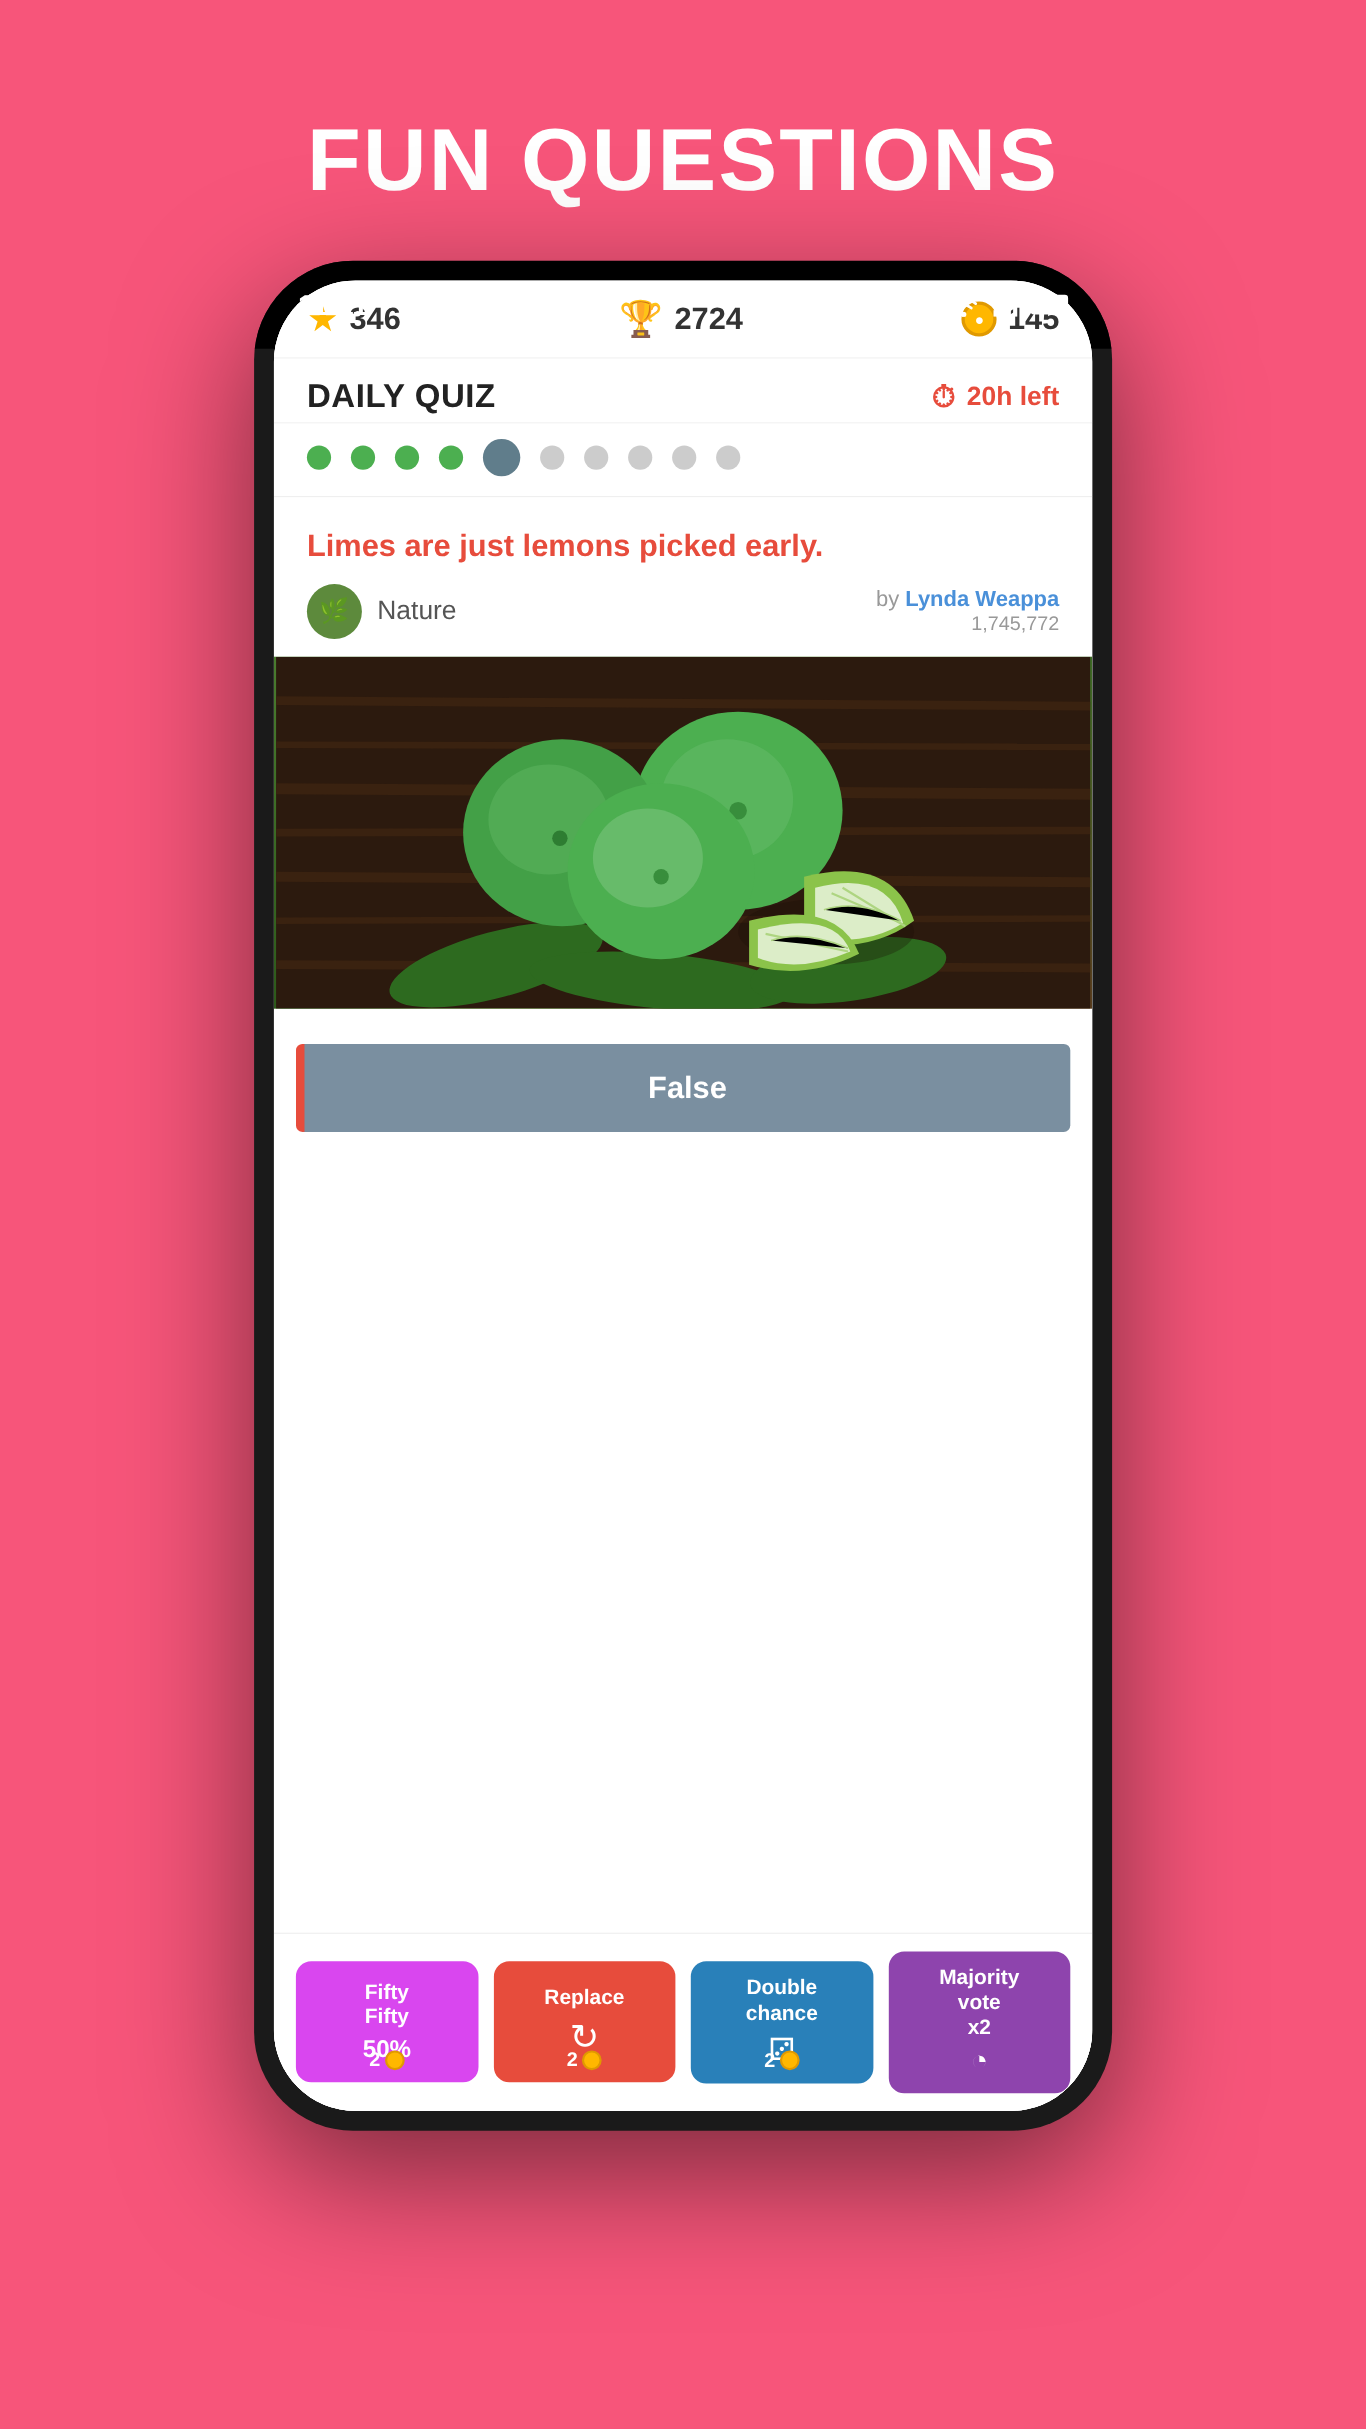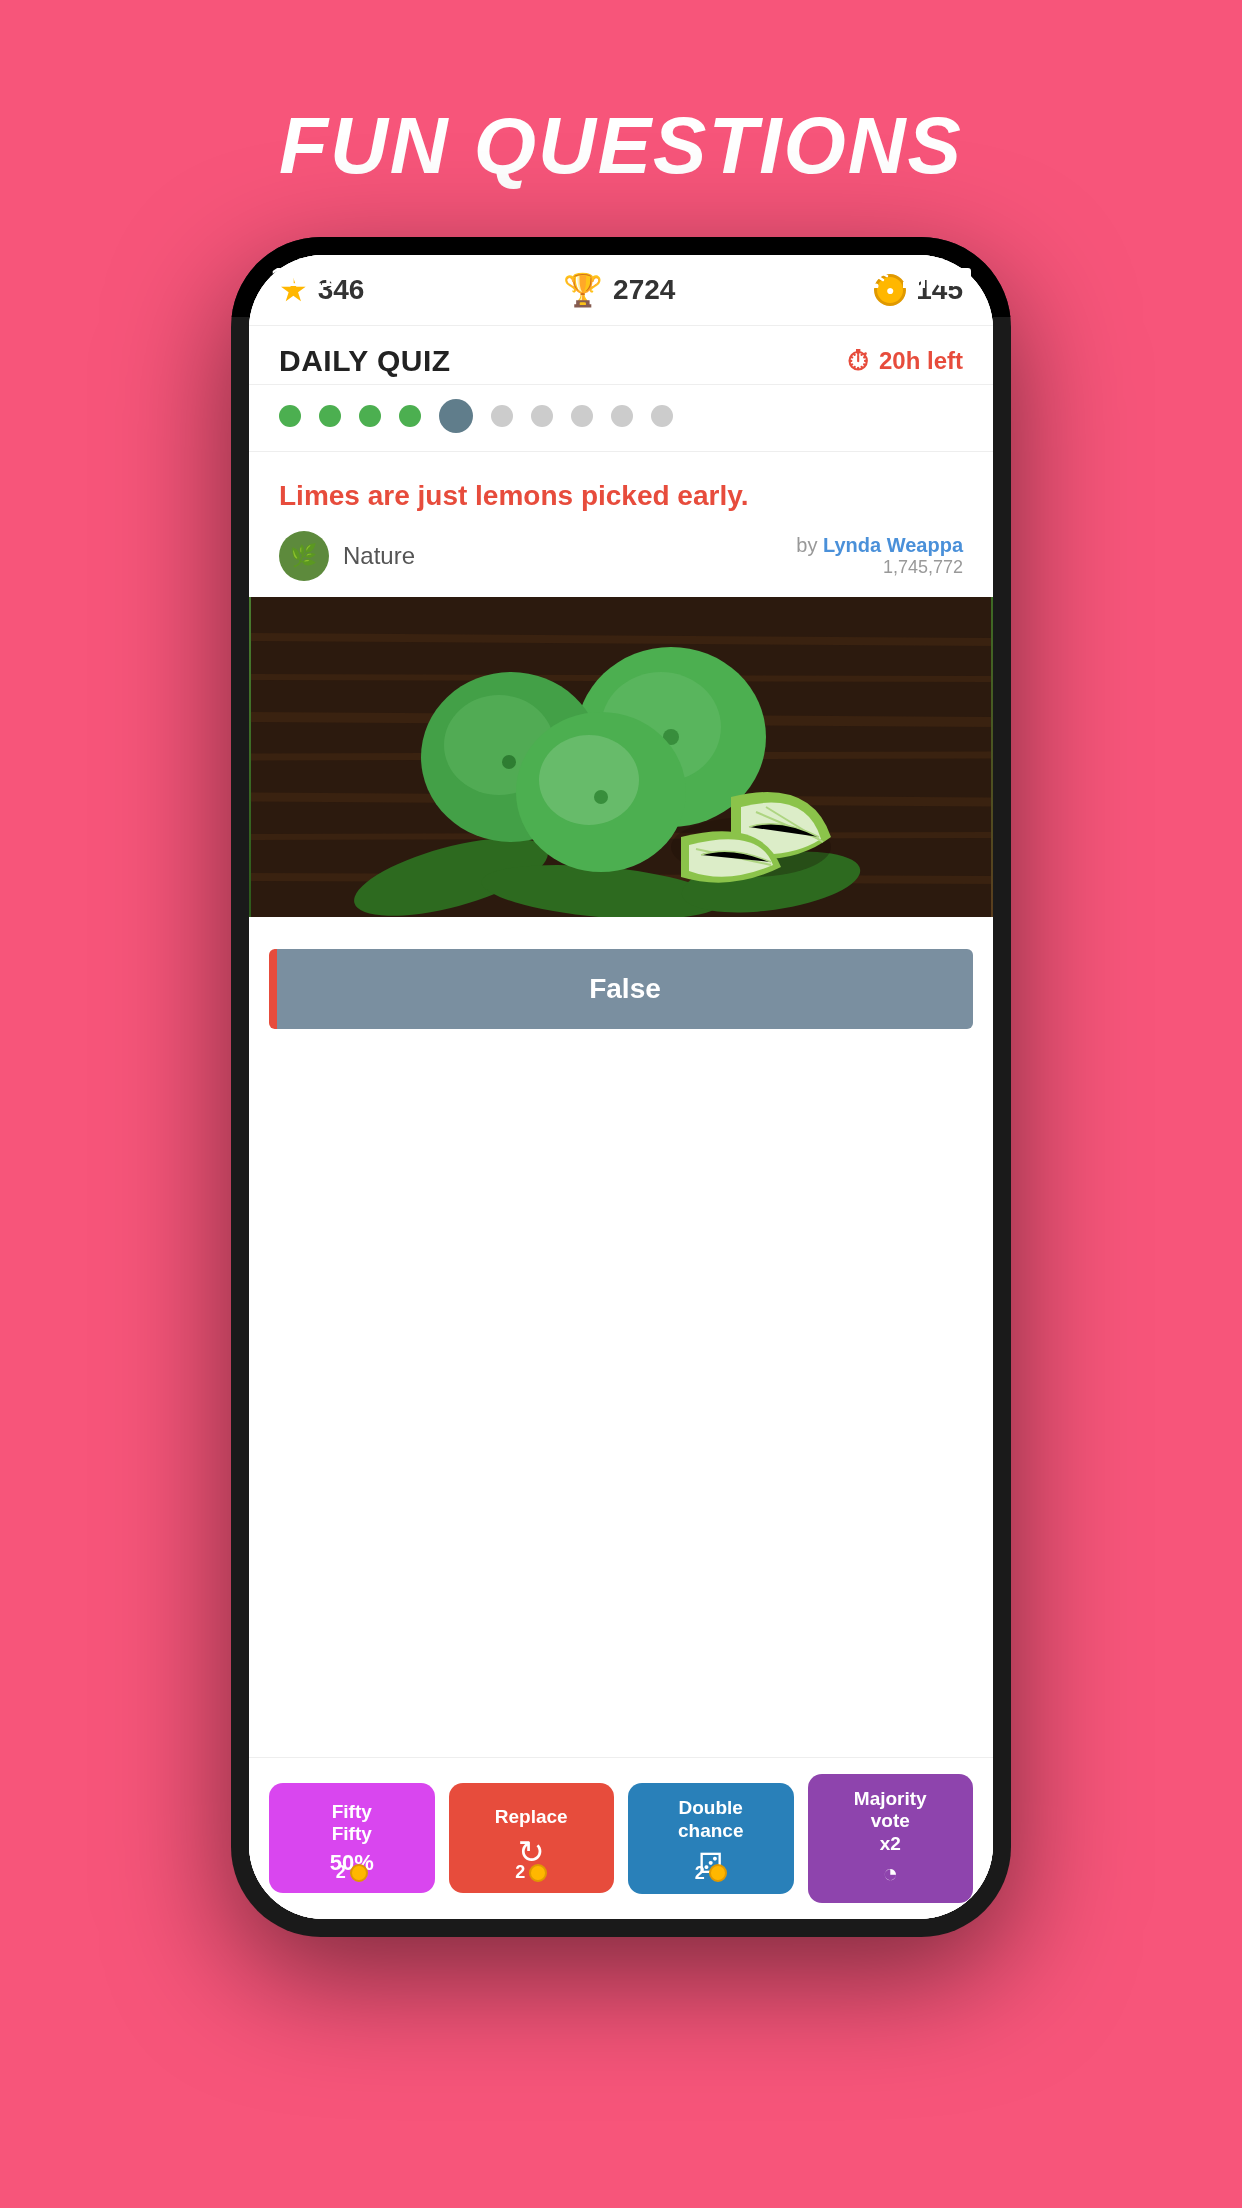--- a/index.html
+++ b/index.html
@@ -16,21 +16,20 @@
       position: relative;
     }
 
     .page-title {
       color: white;
       font-size: 80px;
       font-weight: 900;
       text-align: center;
       margin-top: 100px;
       letter-spacing: 2px;
-      font-style: italic;
     }
 
     .phone-wrapper {
       position: relative;
       margin-top: 45px;
       width: 780px;
       height: 1700px;
     }
 
     .phone-shell {

